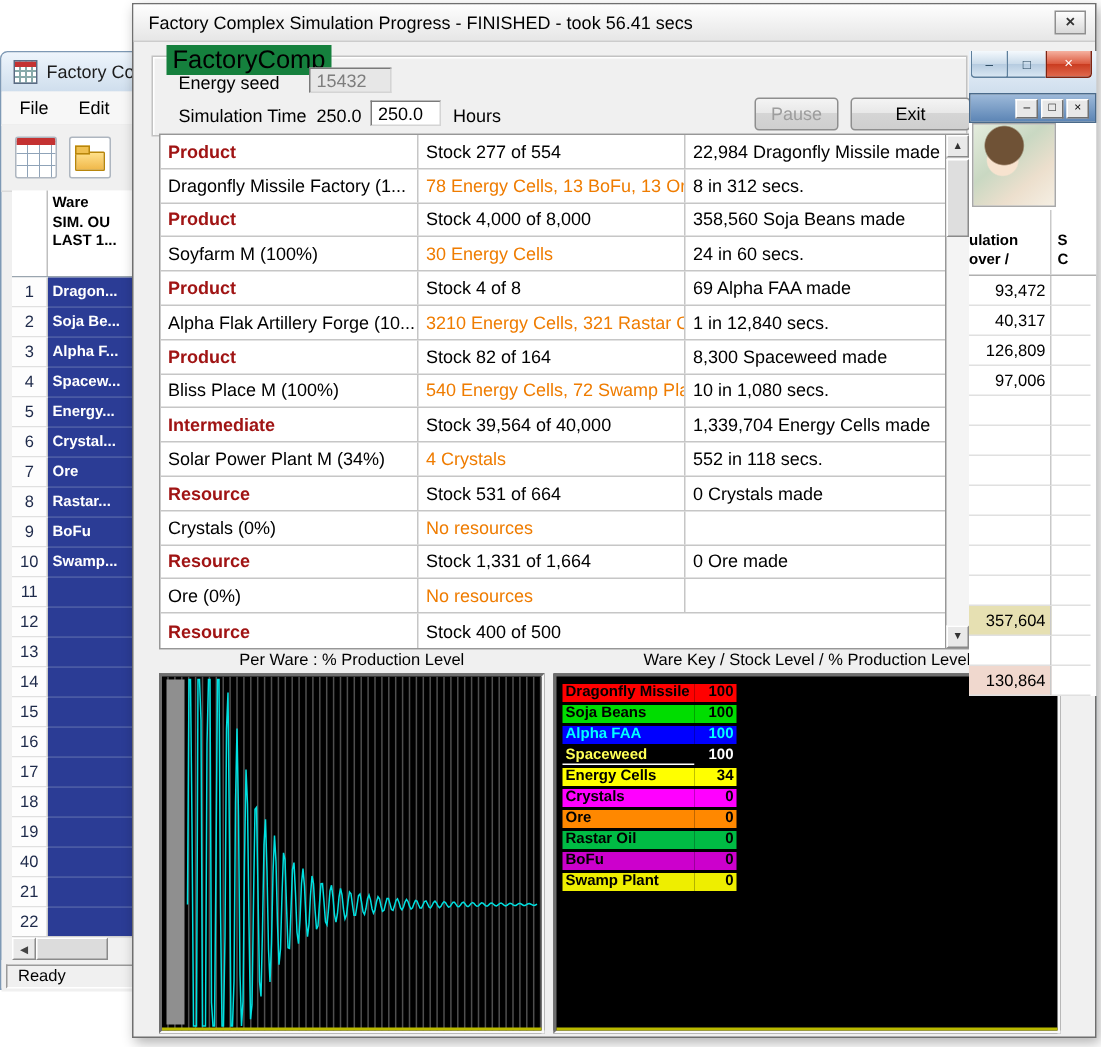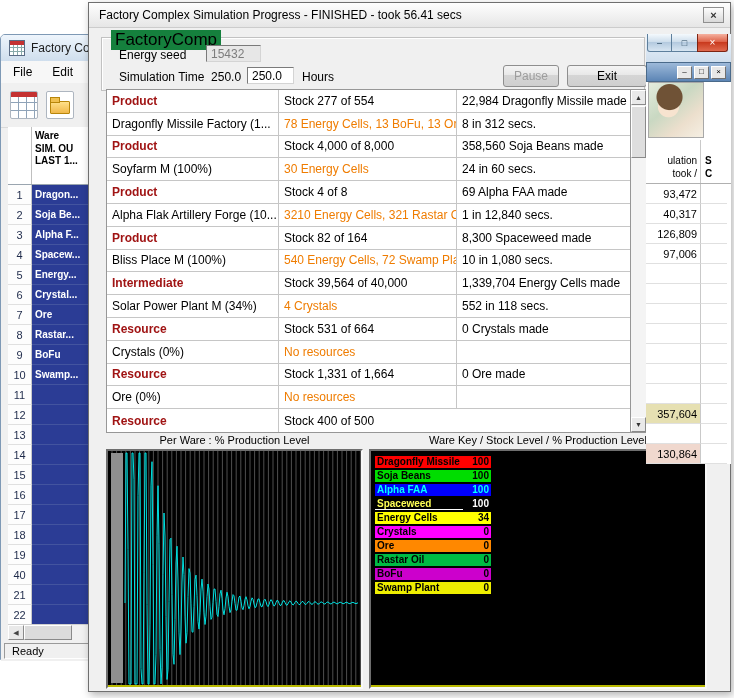--- a/index.html
+++ b/index.html
@@ -126,21 +126,21 @@
     display:flex;align-items:center;justify-content:flex-end;gap:2px;padding-right:4px;}
   .mdi-btn{width:15px;height:13px;background:#e8e8e8;border:1px solid;border-color:#fff #707070 #707070 #fff;
     font-size:8px;line-height:10px;text-align:center;color:#000;box-sizing:border-box;}
   .stale-mid{height:58px;background:#fff;position:relative;}
   .anime{position:absolute;left:2px;top:0;width:56px;height:56px;border:1px solid #a8a8a8;box-sizing:border-box;
     background:
       radial-gradient(circle at 38% 26%, #6f5236 0 24%, rgba(0,0,0,0) 26%),
       radial-gradient(circle at 36% 44%, #f7e3cf 0 22%, rgba(0,0,0,0) 24%),
       linear-gradient(140deg,#e4ecdd,#c9d8c2 40%,#ecdfcd 70%,#f5efe3);}
   .st-header{height:43px;display:flex;border-bottom:1px solid #b0b0b0;background:#fff;}
-  .st-h1{width:55px;font-size:10px;font-weight:normal;text-align:right;padding:15px 3px 0 0;line-height:1.25;
+  .st-h1{width:55px;font-size:10px;font-weight:bold;padding:15px 3px 0 0;line-height:1.25;
     box-sizing:border-box;border-right:1px solid #c9c9c9;}
   .st-h2{width:26px;font-size:10px;font-weight:bold;padding:15px 0 0 4px;line-height:1.25;box-sizing:border-box;}
   .st-row{height:20px;display:flex;}
   .st-c1{width:55px;font-size:11px;display:flex;align-items:center;justify-content:flex-end;padding-right:3px;
     border-right:1px solid #c9c9c9;border-bottom:1px solid #e0e0e0;box-sizing:border-box;}
   .st-c2{width:26px;border-bottom:1px solid #e0e0e0;box-sizing:border-box;}
 </style>
 </head>
 <body>
 
@@ -490,21 +490,21 @@
       <div class="mdi-btn">–</div>
       <div class="mdi-btn">□</div>
       <div class="mdi-btn">×</div>
     </div>
     <div class="stale-mid">
       <div class="anime"></div>
     </div>
     <div class="st-header">
       <div class="st-h1" id="st-h1">
           <div>ulation</div>
-          <div>took /</div>
+          <div>over /</div>
         </div>
       <div class="st-h2" id="st-h2">
           <div>S</div>
           <div>C</div>
         </div>
     </div>
     <div id="st-rows">
         <div class="st-row">
           <div class="st-c1">93,472</div>
           <div class="st-c2"></div>

